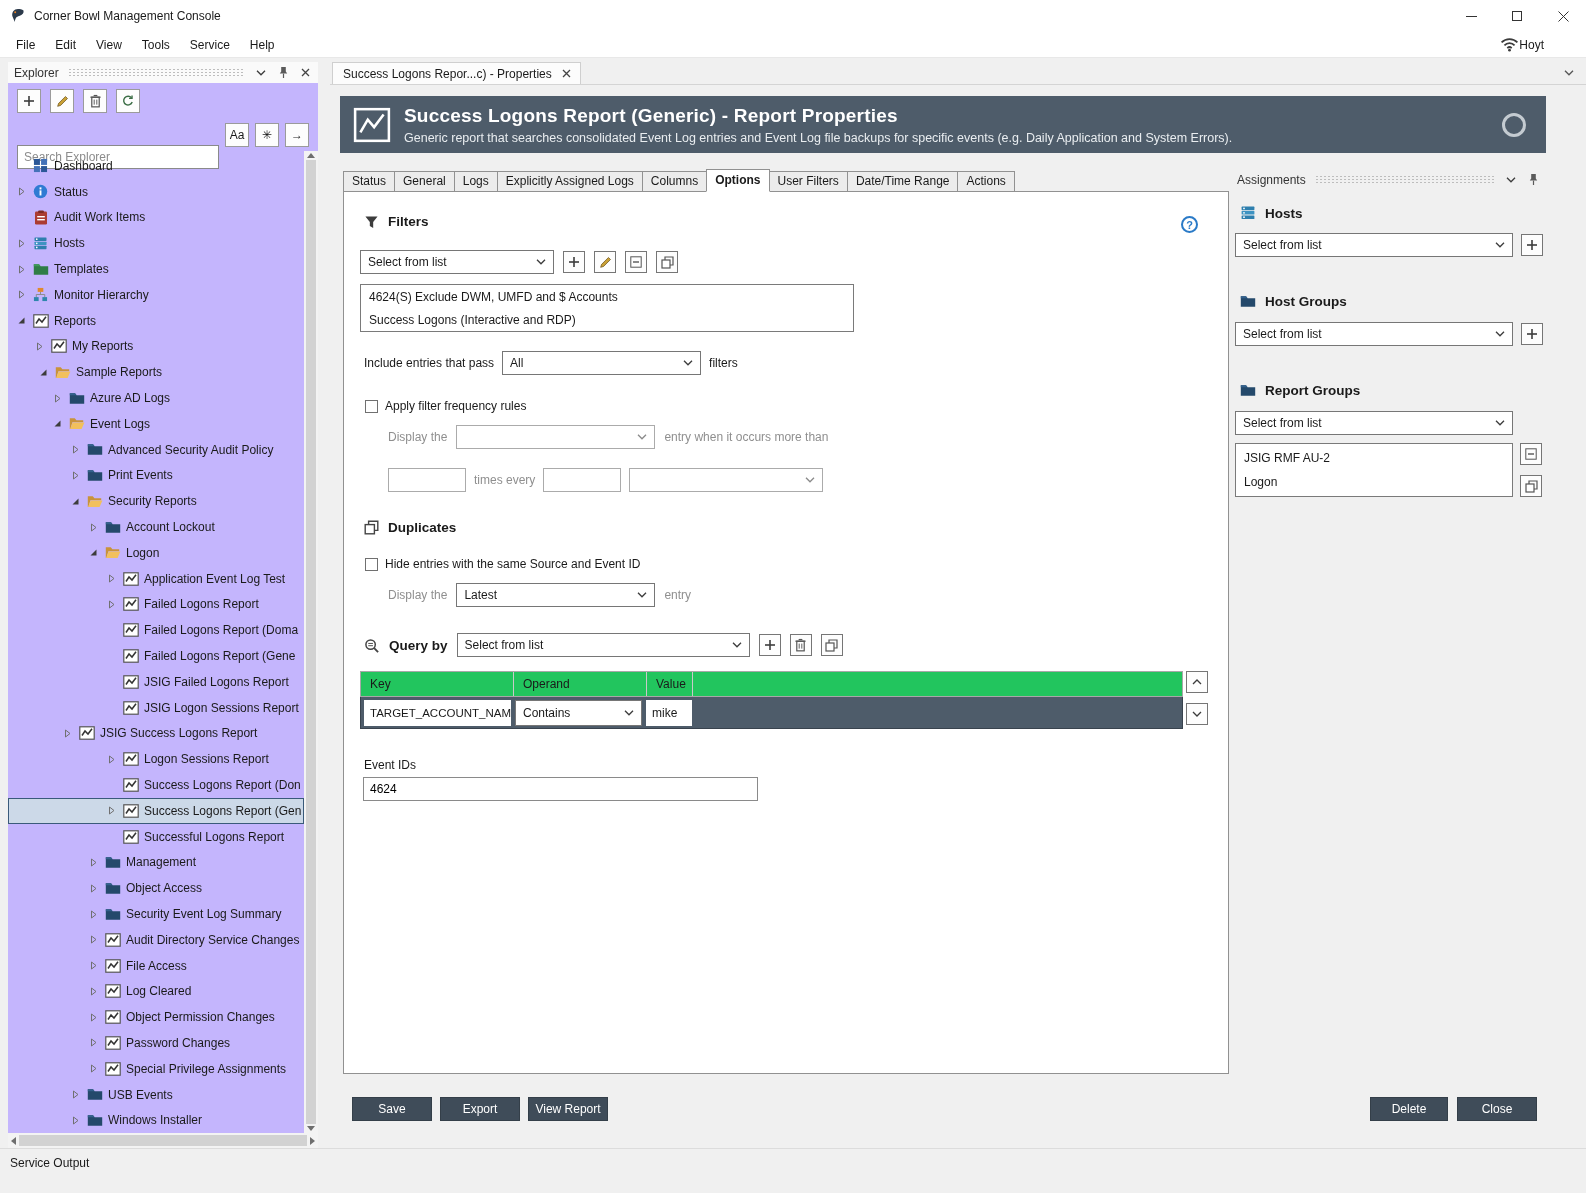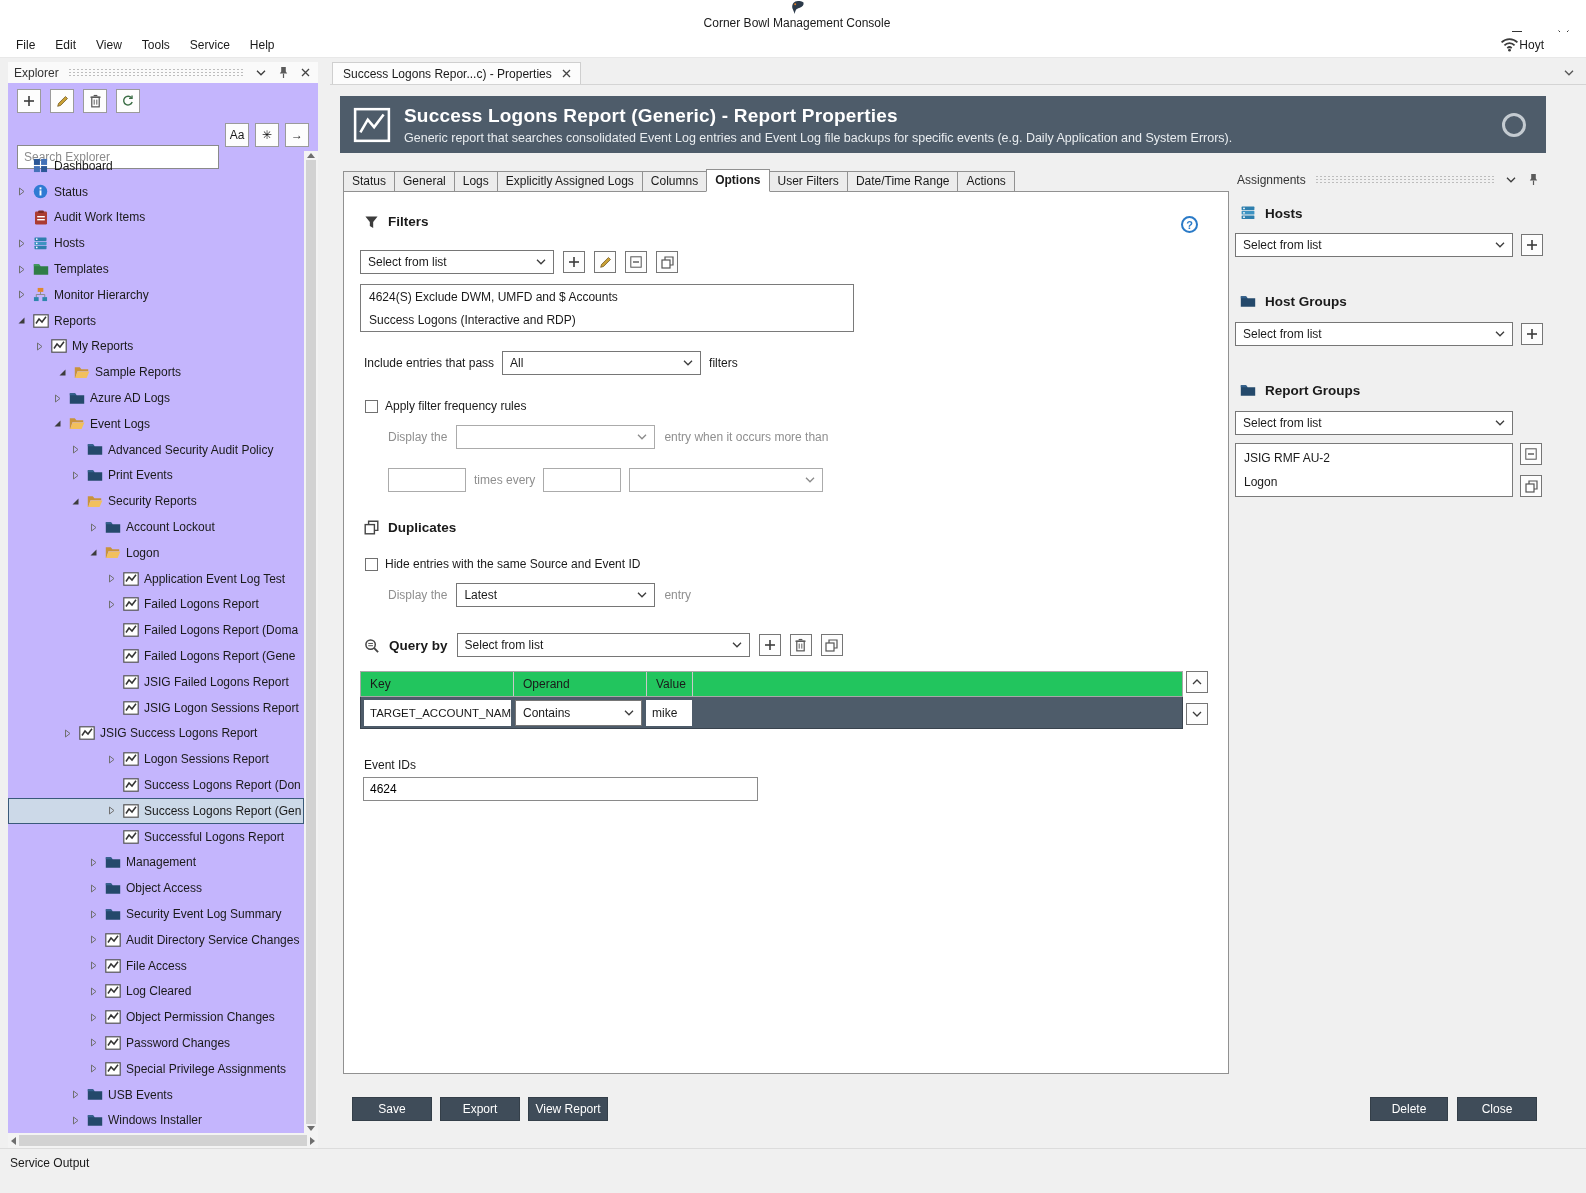--- a/index.html
+++ b/index.html
@@ -6,21 +6,21 @@
   :root{
     --slate:#4e5c6a; --slate-dark:#3f4c59; --border:#919191; --ctl:#767676;
   }
   body{
     width:1586px; height:1193px; position:relative; overflow:hidden;
     background:#f0f0f0; color:#1a1a1a;
     font-family:"Liberation Sans", sans-serif; font-size:12px;
   }
   svg{display:block;}
   
-  .titlebar{position:absolute;top:0;left:0;right:0;height:32px;background:#fff;display:flex;align-items:center;flex-direction:column;}
+  .titlebar{position:absolute;top:0;left:0;right:0;height:32px;background:#fff;display:flex;align-items:center;}
   .app-icon{margin-left:10px;}
   .title-text{margin-left:8px;}
   .win-controls{margin-left:auto;display:flex;height:100%;}
   .win-btn{width:46px;display:flex;align-items:center;justify-content:center;}
   
   .menubar{position:absolute;top:32px;left:0;right:0;height:26px;background:#fff;display:flex;align-items:center;padding-left:6px;border-bottom:1px solid #e8e8e8;}
   .menu-item{padding:0 10px;height:100%;display:flex;align-items:center;cursor:default;}
   .menu-right{margin-left:auto;display:flex;align-items:center;gap:0;padding-right:42px;justify-content:space-between;}
   
   .explorer{position:absolute;left:8px;top:62px;width:310px;height:1086px;background:#c4b5fd;display:flex;flex-direction:column;}
@@ -305,21 +305,21 @@
             </svg>
           </span>
           <span class="ticon">
             <svg width="16" height="14" viewBox="0 0 16 14">
               <rect x="0.8" y="0.8" width="14.4" height="12.4" fill="#fff" stroke="#555" stroke-width="1.2"></rect>
               <polyline points="3,9.5 6,5 9,8 13,2.8" fill="none" stroke="#333" stroke-width="1.5"></polyline>
             </svg>
           </span>
           <span class="tlabel">My Reports</span>
         </div>
-        <div class="trow" style="padding-left: 12px; margin-left: 35px;">
+        <div class="trow" style="padding-left: 28px;">
           <span class="tarrow">
             <svg width="9" height="9" viewBox="0 0 9 9">
               <path d="M7.5 1.5 V7.5 H1.5 Z" fill="#3c3c3c"></path>
             </svg>
           </span>
           <span class="ticon">
             <svg width="16" height="13" viewBox="0 0 16 13">
               <path d="M0.8 1.2 h5 l1.6 2 h6.8 v2 H3.4 L1.4 12 H0.8 Z" fill="#c9933a"></path>
               <path d="M3.6 5.6 h11.8 L12.6 12 H1.2 Z" fill="#f2c05c"></path>
             </svg>

